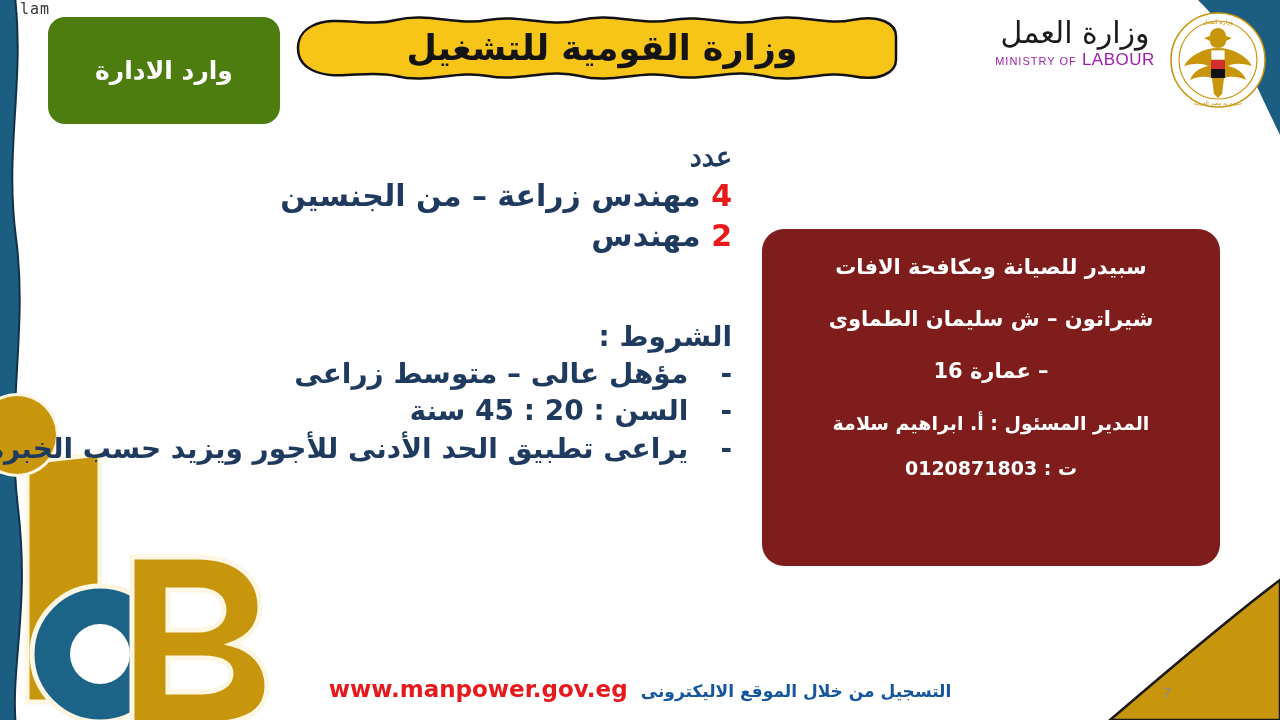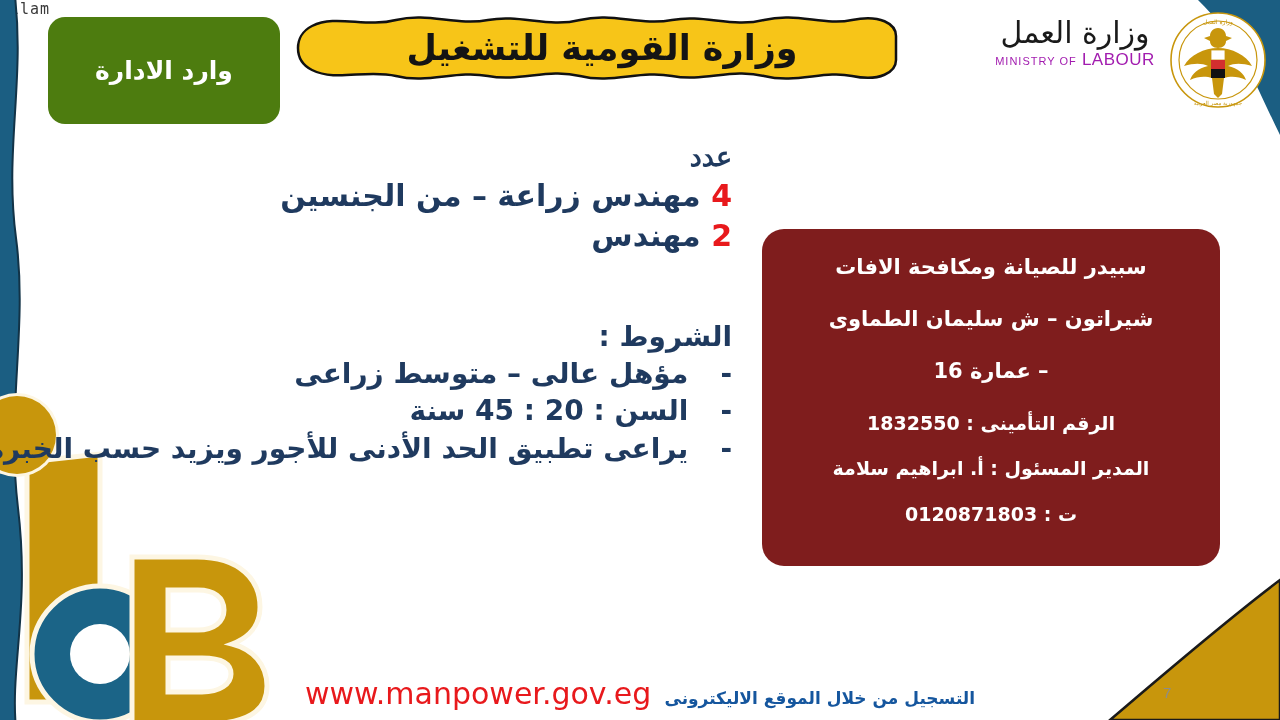--- a/index.html
+++ b/index.html
@@ -175,22 +175,22 @@
     direction: rtl;
     white-space: nowrap;
   }
   #footer .fnote {
     font-size: 17px;
     font-weight: bold;
     color: #15569e;
     text-align: right;
   }
   #footer .furl {
-    font-size: 30px;
-    font-weight: normal;
+    font-size: 23px;
+    font-weight: bold;
     color: #e8191c;
     font-family: "DejaVu Sans", sans-serif;
     margin-right: 8px;
   }
   #page-number {
     position: absolute;
     left: 1163px; top: 684px;
     font-size: 15px;
     color: #8c8c8c;
     font-family: "Liberation Sans", sans-serif;
@@ -297,21 +297,20 @@
     <div class="cond-item">
       <span class="dash">-</span>
       <span>يراعى تطبيق الحد الأدنى للأجور ويزيد حسب الخبرة</span>
     </div>
   </div>
 
   <div id="employer-card">
     <div class="line">سبيدر للصيانة ومكافحة الافات</div>
     <div class="line">شيراتون – ش سليمان الطماوى</div>
     <div class="line">– عمارة 16</div>
-    <div class="line small">الرقم التأمينى : 1832550</div>
     <div class="line small">المدير المسئول : أ. ابراهيم سلامة</div>
     <div class="line small">ت : 0120871803</div>
   </div>
 
   <div id="footer">
     <span class="fnote">التسجيل من خلال الموقع الاليكترونى</span>
     <span class="furl">www.manpower.gov.eg</span>
   </div>
 
   <div id="page-number">7</div>

